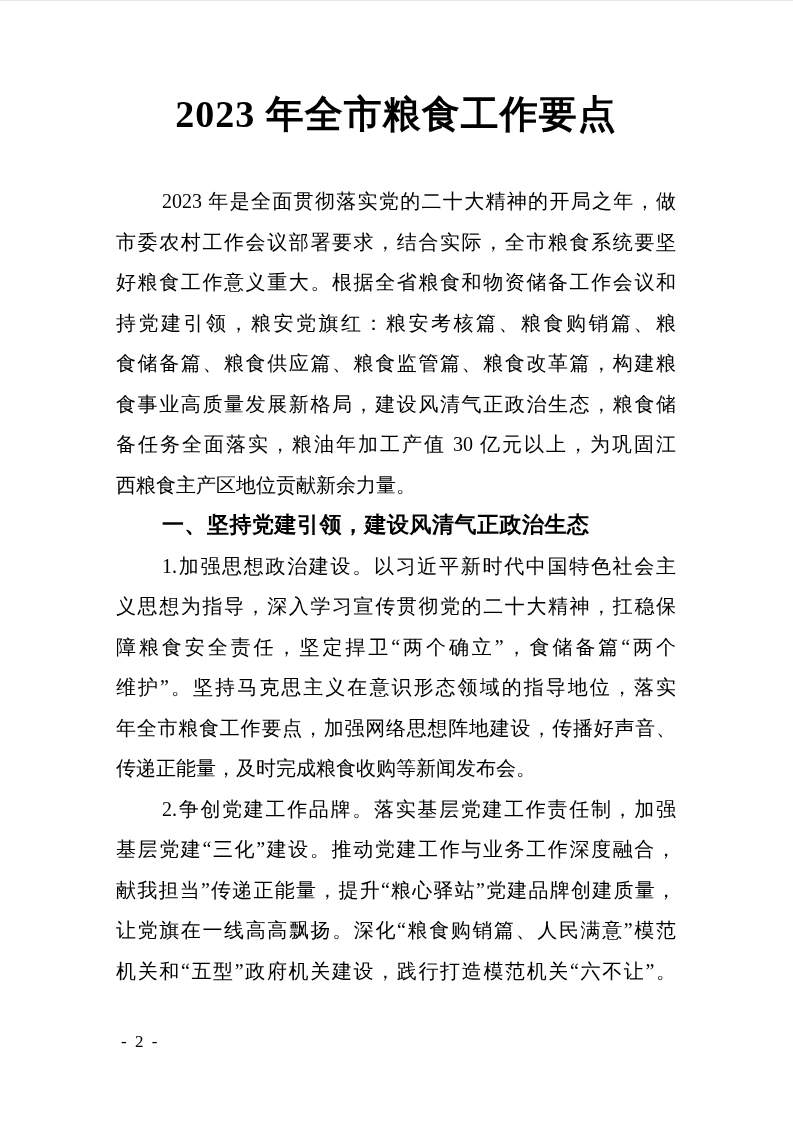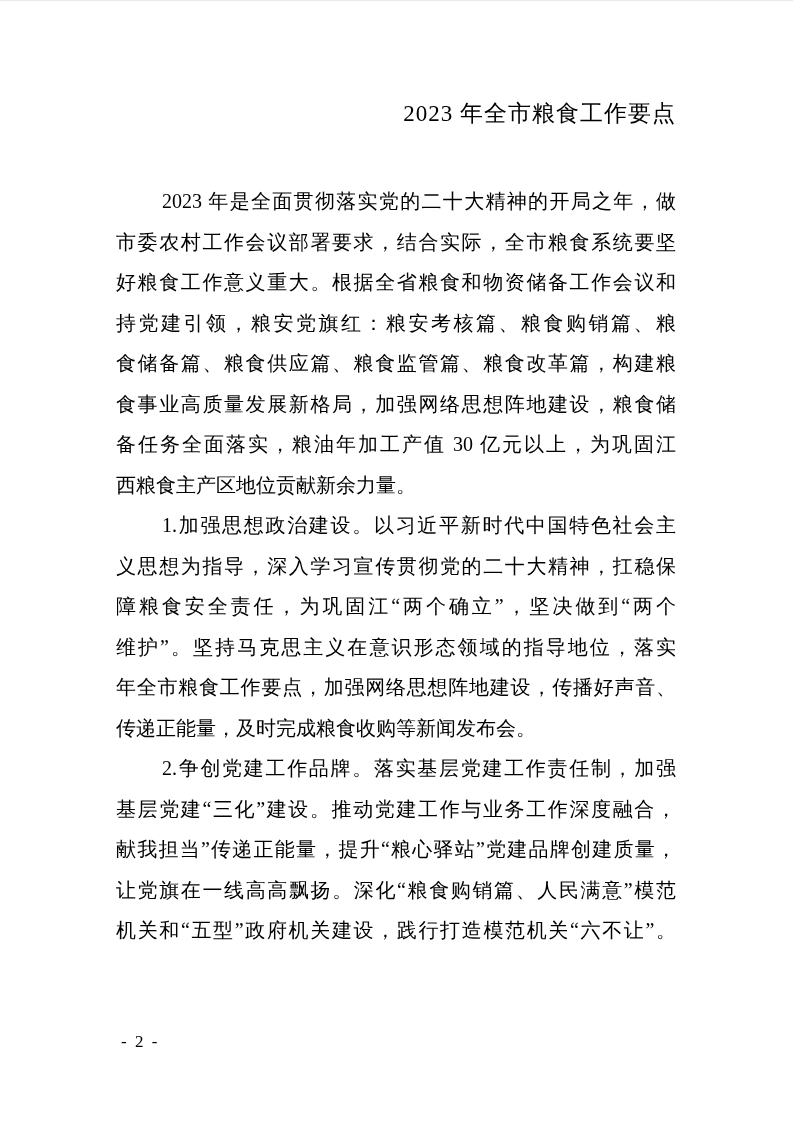--- a/index.html
+++ b/index.html
@@ -17,24 +17,24 @@
     font-family: "Liberation Serif", serif;
     color: #000000;
   }
   .content {
     position: absolute;
     left: 116px;
     top: 90px;
     width: 560px;
   }
   .doc-title {
-    font-size: 23px;
-    font-weight: normal;
+    font-size: 38px;
+    font-weight: bold;
     line-height: 46px;
-    text-align: right;
+    text-align: center;
     letter-spacing: 1px;
     margin: 0 0 44px 0;
     font-family: "Liberation Serif", serif;
   }
   .para {
     margin: 0;
   }
   .para .line {
     font-size: 20px;
     line-height: 40.5px;
@@ -71,28 +71,31 @@
 <div class="page">
   <div class="content">
     <h1 class="doc-title">2023 年全市粮食工作要点</h1>
     <div id="document-body">
         <div class="para body">
           <div class="line fill indent">2023 年是全面贯彻落实党的二十大精神的开局之年，做</div>
           <div class="line fill">市委农村工作会议部署要求，结合实际，全市粮食系统要坚</div>
           <div class="line fill">好粮食工作意义重大。根据全省粮食和物资储备工作会议和</div>
           <div class="line fill">持党建引领，粮安党旗红：粮安考核篇、粮食购销篇、粮</div>
           <div class="line fill">食储备篇、粮食供应篇、粮食监管篇、粮食改革篇，构建粮</div>
-          <div class="line fill">食事业高质量发展新格局，加强网络思想阵地建设，粮食储</div>
+          <div class="line fill">食事业高质量发展新格局，建设风清气正政治生态，粮食储</div>
           <div class="line fill">备任务全面落实，粮油年加工产值 30 亿元以上，为巩固江</div>
           <div class="line">西粮食主产区地位贡献新余力量。</div>
+        </div>
+        <div class="para heading">
+          <div class="line indent">一、坚持党建引领，建设风清气正政治生态</div>
         </div>
         <div class="para body">
           <div class="line fill indent">1.加强思想政治建设。以习近平新时代中国特色社会主</div>
           <div class="line fill">义思想为指导，深入学习宣传贯彻党的二十大精神，扛稳保</div>
-          <div class="line fill">障粮食安全责任，为巩固江“两个确立”，坚决做到“两个</div>
+          <div class="line fill">障粮食安全责任，坚定捍卫“两个确立”，食储备篇“两个</div>
           <div class="line fill">维护”。坚持马克思主义在意识形态领域的指导地位，落实</div>
           <div class="line fill">年全市粮食工作要点，加强网络思想阵地建设，传播好声音、</div>
           <div class="line">传递正能量，及时完成粮食收购等新闻发布会。</div>
         </div>
         <div class="para body">
           <div class="line fill indent">2.争创党建工作品牌。落实基层党建工作责任制，加强</div>
           <div class="line fill">基层党建“三化”建设。推动党建工作与业务工作深度融合，</div>
           <div class="line fill">献我担当”传递正能量，提升“粮心驿站”党建品牌创建质量，</div>
           <div class="line fill">让党旗在一线高高飘扬。深化“粮食购销篇、人民满意”模范</div>
           <div class="line fill">机关和“五型”政府机关建设，践行打造模范机关“六不让”。</div>

